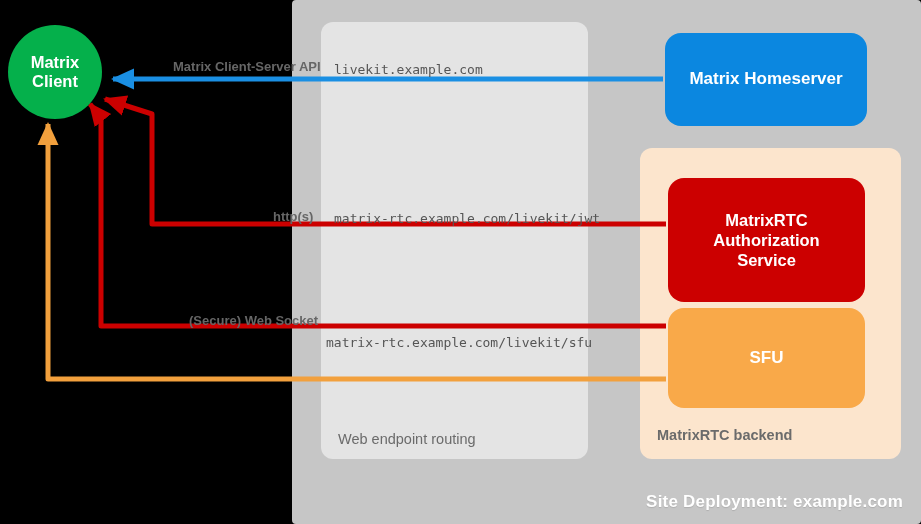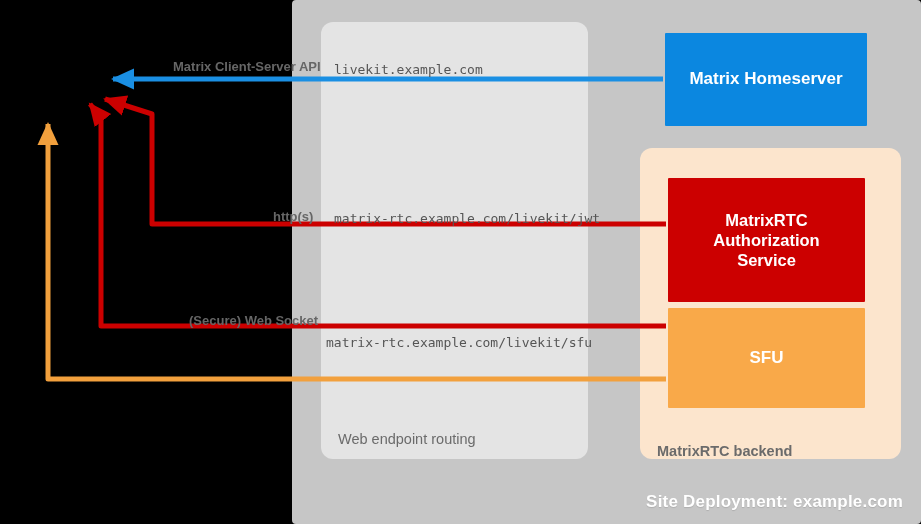--- a/index.html
+++ b/index.html
@@ -26,33 +26,33 @@
   }
   .web-routing-label{
     position:absolute;left:17px;bottom:12px;
     color:#6b6b6b;font-weight:normal;font-size:14.5px;
   }
   .rtc-backend{
     position:absolute;left:640px;top:148px;width:261px;height:311px;
     background:#fce5cd;border-radius:12px;
   }
   .rtc-backend-label{
-    position:absolute;left:17px;bottom:0;
+    position:absolute;left:17px;bottom:16px;
     color:#6b6b6b;font-weight:bold;font-size:14.5px;
   }
   
   .matrix-client{
     position:absolute;left:8px;top:25px;width:94px;height:94px;
     border-radius:50%;background:#05b04b;
     display:flex;flex-direction:column;align-items:center;justify-content:center;
     color:#fff;font-weight:bold;font-size:16.5px;line-height:1.18;
     text-align:center;
   }
   .node-box{
-    position:absolute;border-radius:1px;
+    position:absolute;border-radius:16px;
     display:flex;align-items:center;justify-content:center;
     color:#ffffff;font-weight:bold;text-align:center;line-height:1.22;
   }
   .homeserver{
     left:665px;top:33px;width:202px;height:93px;
     background:#0b87e0;font-size:17px;
   }
   .auth-service{
     left:668px;top:178px;width:197px;height:124px;
     background:#cc0000;font-size:16.5px;
@@ -110,20 +110,24 @@
 
     <path d="M663,79 L113,79" fill="none" stroke="#1a8fe3" stroke-width="5" marker-end="url(#ah-blue)"></path>
 
     <path d="M666,224 L152,224 L152,114 L105,99" fill="none" stroke="#cc0000" stroke-width="5" stroke-linejoin="round" marker-end="url(#ah-red)"></path>
 
     <path d="M666,326 L101,326 L101,118 L90,104" fill="none" stroke="#cc0000" stroke-width="5" stroke-linejoin="round" marker-end="url(#ah-red)"></path>
 
     <path d="M666,379 L48,379 L48,124" fill="none" stroke="#f2a03d" stroke-width="5" stroke-linejoin="round" marker-end="url(#ah-orange)"></path>
   </svg>
 
+  <div class="matrix-client">
+    <span>Matrix</span>
+    <span>Client</span>
+  </div>
 
   <div class="node-box homeserver">
     <span>Matrix Homeserver</span>
   </div>
 
   <div class="node-box auth-service">
     <div>
       <div>MatrixRTC</div>
       <div>Authorization</div>
       <div>Service</div>

